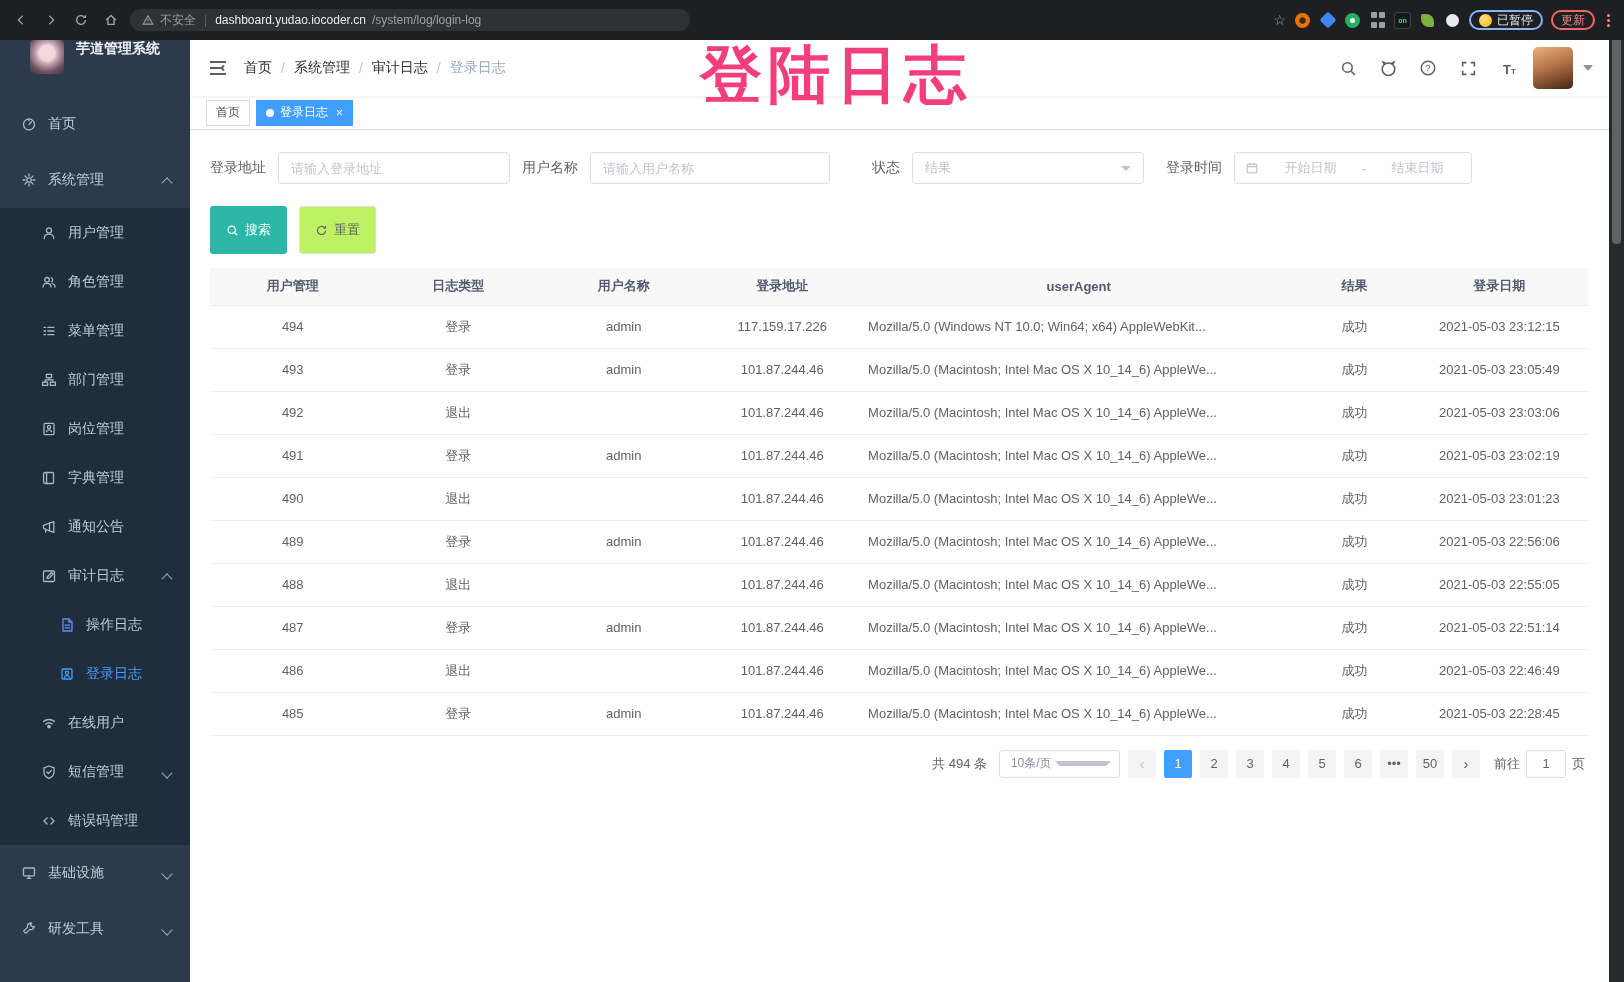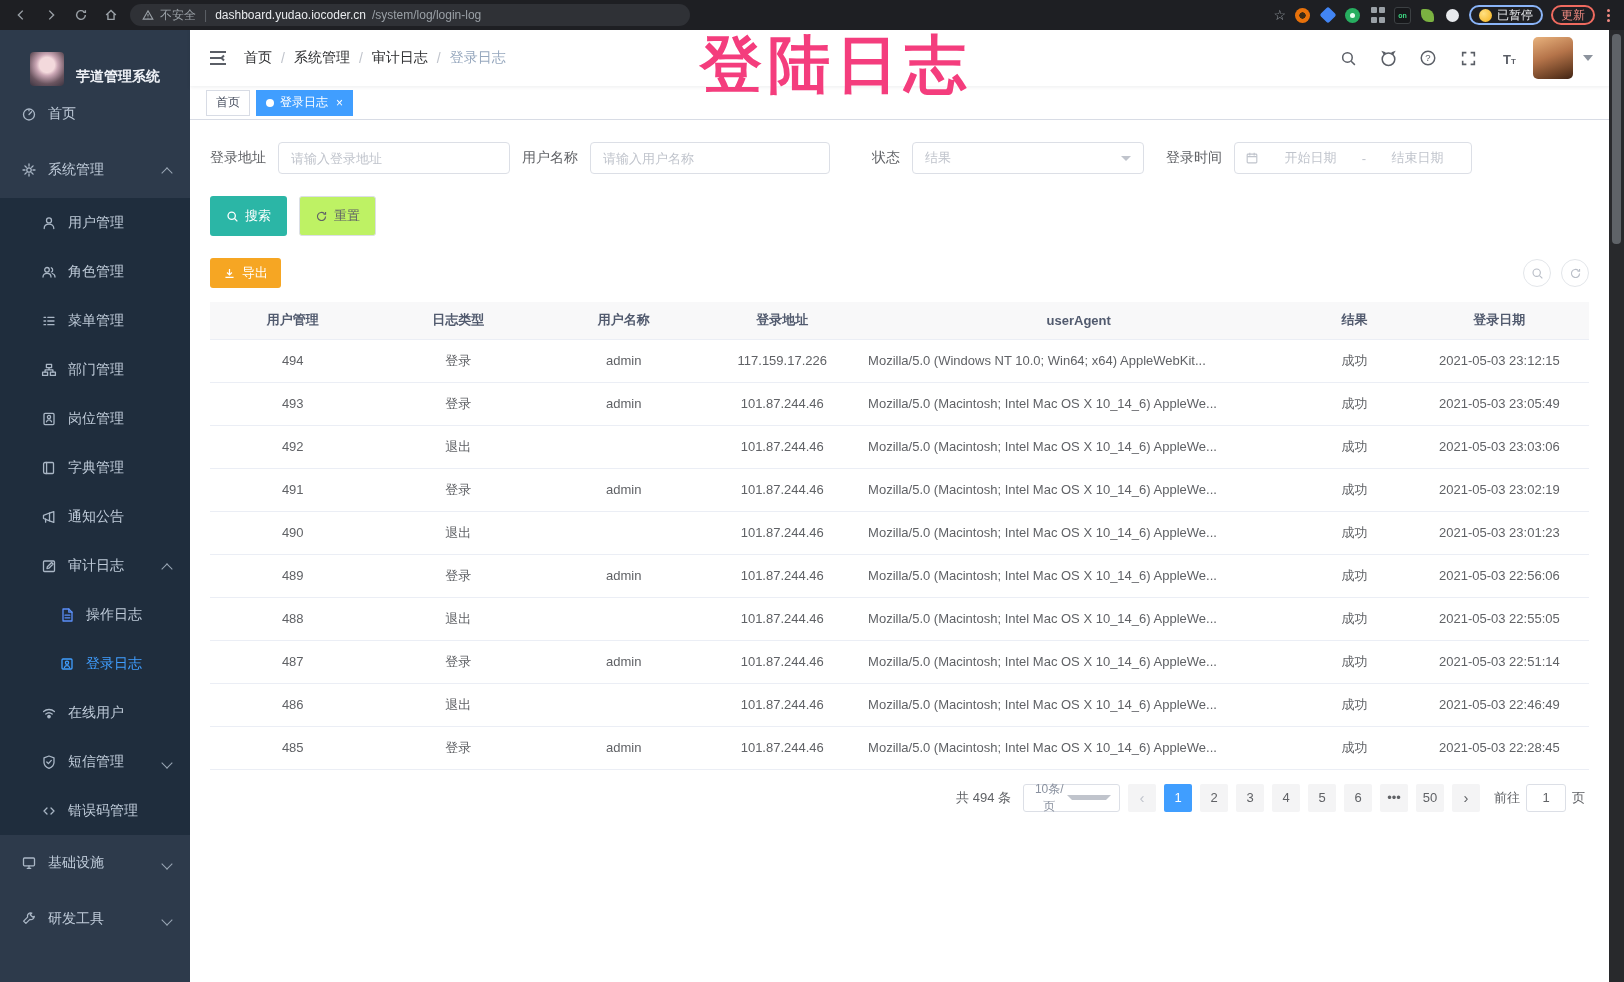--- a/index.html
+++ b/index.html
@@ -1,20 +1,20 @@
 <!DOCTYPE html>
 <html><head>
 <meta charset="utf-8">
 <style>
   * { box-sizing: border-box; margin: 0; padding: 0; }
   html,body { width:1624px; height:982px; overflow:hidden; background:#fff;
     font-family:"Liberation Sans","DejaVu Sans",sans-serif; }
 
   
-  .browser { height:30px; background:#1e1f23; display:flex; align-items:center; padding:0 10px; gap:8px; position:relative; z-index:5; }
+  .browser { height:40px; background:#1e1f23; display:flex; align-items:center; padding:0 10px; gap:8px; position:relative; z-index:5; }
   .bnav { width:22px; height:22px; display:flex; align-items:center; justify-content:center; color:#9aa0a6; border-radius:50%; cursor:pointer; flex:0 0 auto; }
   .bnav svg { stroke:#9aa0a6; }
   .urlbar { height:22px; flex:0 1 560px; background:#2f3136; border-radius:11px; display:flex; align-items:center; padding:0 12px; gap:6px; color:#9aa0a6; font-size:12px; }
   .urlbar .sep { color:#5f6368; margin:0 2px; }
   .url-host { color:#e8eaed; }
   .url-path { color:#9aa0a6; }
   .bspacer { flex:1; }
   .star { color:#9aa0a6; font-size:14px; cursor:pointer; }
   .ext { width:17px; height:17px; border-radius:4px; display:flex; align-items:center; justify-content:center; cursor:pointer; flex:0 0 auto; }
   .ext .dot { border-radius:50%; }
@@ -26,21 +26,21 @@
   .pill-paused .face { width:13px; height:13px; border-radius:50%; background:radial-gradient(circle at 35% 35%, #ffe082, #f6b21b); }
   .pill-update { border:2px solid #ef6a5f; color:#f28b82; }
   .kebab { display:flex; flex-direction:column; gap:2px; padding:2px 4px; cursor:pointer; }
   .kebab i { width:3px; height:3px; background:#f28b82; border-radius:50%; }
 
   
   .app { display:flex; height:952px; position:relative; }
 
   
   .sidebar { width:190px; background:#2d3a4b; color:#bfcbd9; flex:0 0 auto; display:flex; flex-direction:column; }
-  .logo { height:56px; display:flex; align-items:flex-end; gap:12px; padding-left:30px; background:#2d3a4b; }
+  .logo { height:56px; display:flex; align-items:flex-start; gap:12px; padding-left:30px; background:#2d3a4b; }
   .logo-img { width:34px; height:34px; border-radius:4px; flex:0 0 auto;
     background:radial-gradient(circle at 50% 38%, #f3d9dc 0 28%, #caa6b4 40%, #6b5560 70%, #3a3340 100%); }
   .logo-title { color:#f0f3f8; font-size:14px; font-weight:bold; white-space:nowrap; }
   .menu { flex:1; overflow:hidden; }
   .mi { display:flex; align-items:center; gap:10px; font-size:14px; cursor:pointer; }
   .mi .micon { width:18px; display:flex; justify-content:center; color:#aab7c6; flex:0 0 auto; }
   .mi .mlabel { flex:1; white-space:nowrap; overflow:hidden; }
   .mi.lvl1 { height:56px; padding-left:20px; background:#2d3a4b; }
   .mi.lvl2 { height:49px; padding-left:40px; background:#1f2d3d; }
   .mi.lvl3 { height:49px; padding-left:58px; background:#1f2d3d; }
@@ -79,40 +79,40 @@
   .flabel { margin-right:12px; white-space:nowrap; }
   .finput { height:32px; border:1px solid #dcdfe6; border-radius:4px; padding:0 12px; font-size:13px; color:#606266; outline:none; }
   .finput::placeholder { color:#c0c4cc; }
   .fitem { display:flex; align-items:center; margin-right:12px; }
   .fselect { width:232px; height:32px; border:1px solid #dcdfe6; border-radius:4px; display:flex; align-items:center; padding:0 12px; color:#c0c4cc; font-size:13px; cursor:pointer; }
   .fselect .ph { flex:1; }
   .sel-caret { width:0; height:0; border-left:5px solid transparent; border-right:5px solid transparent; border-top:5px solid #c0c4cc; }
   .daterange { width:238px; height:32px; border:1px solid #dcdfe6; border-radius:4px; display:flex; align-items:center; padding:0 10px; gap:8px; color:#c0c4cc; font-size:13px; cursor:pointer; }
   .daterange .dph { flex:1; text-align:center; }
   .btn-row { margin-top:22px; display:flex; gap:12px; }
-  .btn { height:40px; border-radius:3px; display:inline-flex; align-items:center; gap:6px; padding:13px 15px; font-size:13px; cursor:pointer; border:1px solid transparent; }
+  .btn { height:48px; border-radius:3px; display:inline-flex; align-items:center; gap:6px; padding:13px 15px; font-size:13px; cursor:pointer; border:1px solid transparent; }
   .btn-search { background:#2bb6a6; color:#fff; }
   .btn-reset { background:#bef264; border-color:#dcdfe6; color:#606266;font-family:Liberation Serif, serif; }
   .export-row { margin-top:22px; display:flex; align-items:center; }
   .btn-export { background:#f6a623; color:#fff; height:30px; padding:0 12px; }
   .tool-circles { margin-left:auto; display:flex; gap:10px; }
   .circle-btn { width:28px; height:28px; border-radius:50%; border:1px solid #e3e6ea; background:#fff; display:flex; align-items:center; justify-content:center; color:#b9bec7; cursor:pointer; }
 
   
   table { width:100%; border-collapse:collapse; margin-top:14px; font-size:13px; table-layout:fixed; }
   thead th { background:#f8f8f9; color:#515a6e; font-weight:bold; height:37px; text-align:center; white-space:nowrap; overflow:hidden; }
   tbody td { height:43px; border-bottom:1px solid #ebeef5; color:#606266; text-align:center; white-space:nowrap; overflow:hidden; }
   tbody tr:first-child td { border-top:1px solid #ebeef5; }
   td.ua, th.ua-h { }
   td.ua { text-align:left; padding-left:10px; }
 
   
   .pagination { margin-top:14px; display:flex; align-items:center; justify-content:flex-end; gap:8px; font-size:13px; color:#606266; padding-right:4px; }
   .pg-total { margin-right:4px; }
-  .pg-size { width:97px; height:28px; border:1px solid #dcdfe6; border-radius:3px; display:flex; align-items:center; padding:0 8px; color:#8a919f; font-size:12px; cursor:pointer; }
+  .pg-size { width:121px; height:28px; border:1px solid #dcdfe6; border-radius:3px; display:flex; align-items:center; padding:0 8px; color:#8a919f; font-size:12px; cursor:pointer; }
   .pg-size span { flex:1; text-align:center; }
   .pg-btn { min-width:28px; height:28px; background:#f4f4f5; border-radius:2px; display:flex; align-items:center; justify-content:center; color:#606266; cursor:pointer; font-size:13px; padding:0 4px; }
   .pg-btn.arrow-btn { color:#c0c4cc; font-size:15px; }
   .pg-btn.active { background:#409eff; color:#fff; }
   .pg-pages { display:flex; gap:8px; }
   .goto { display:flex; align-items:center; gap:6px; margin-left:6px; }
   .goto input { width:40px; height:28px; border:1px solid #dcdfe6; border-radius:3px; text-align:center; font-size:13px; color:#606266; outline:none; }
 
   
   .annotation { position:absolute; left:700px; top:-4px; z-index:60; font-size:62px; font-weight:bold;
@@ -469,41 +469,20 @@
           <span>搜索</span>
         </span>
         <span class="btn btn-reset">
           <svg width="13" height="13" viewBox="0 0 16 16" fill="none" stroke="#606266" stroke-width="1.4">
               <path d="M13 8a5 5 0 1 1-1.6-3.7M13 2.5V5h-2.5"></path>
             </svg>
           <span>重置</span>
         </span>
       </div>
 
-      <div class="export-row">
-        <span class="btn btn-export">
-          <svg width="13" height="13" viewBox="0 0 16 16" fill="none" stroke="#fff" stroke-width="1.5">
-              <path d="M8 2.5v7M5 6.8L8 9.8l3-3M3 12.7h10"></path>
-            </svg>
-          <span>导出</span>
-        </span>
-        <div class="tool-circles">
-          <span class="circle-btn">
-              <svg width="13" height="13" viewBox="0 0 16 16" fill="none" stroke="currentColor" stroke-width="1.4">
-                <circle cx="7" cy="7" r="4.5"></circle>
-                <path d="M10.5 10.5L14 14"></path>
-              </svg>
-            </span>
-          <span class="circle-btn">
-              <svg width="13" height="13" viewBox="0 0 16 16" fill="none" stroke="currentColor" stroke-width="1.4">
-                <path d="M13 8a5 5 0 1 1-1.6-3.7M13 2.5V5h-2.5"></path>
-              </svg>
-            </span>
-        </div>
-      </div>
 
       <table>
         <colgroup>
           <col style="width:12%">
             <col style="width:12%">
             <col style="width:12%">
             <col style="width:11%">
             <col style="width:32%">
             <col style="width:8%">
             <col style="width:13%">

